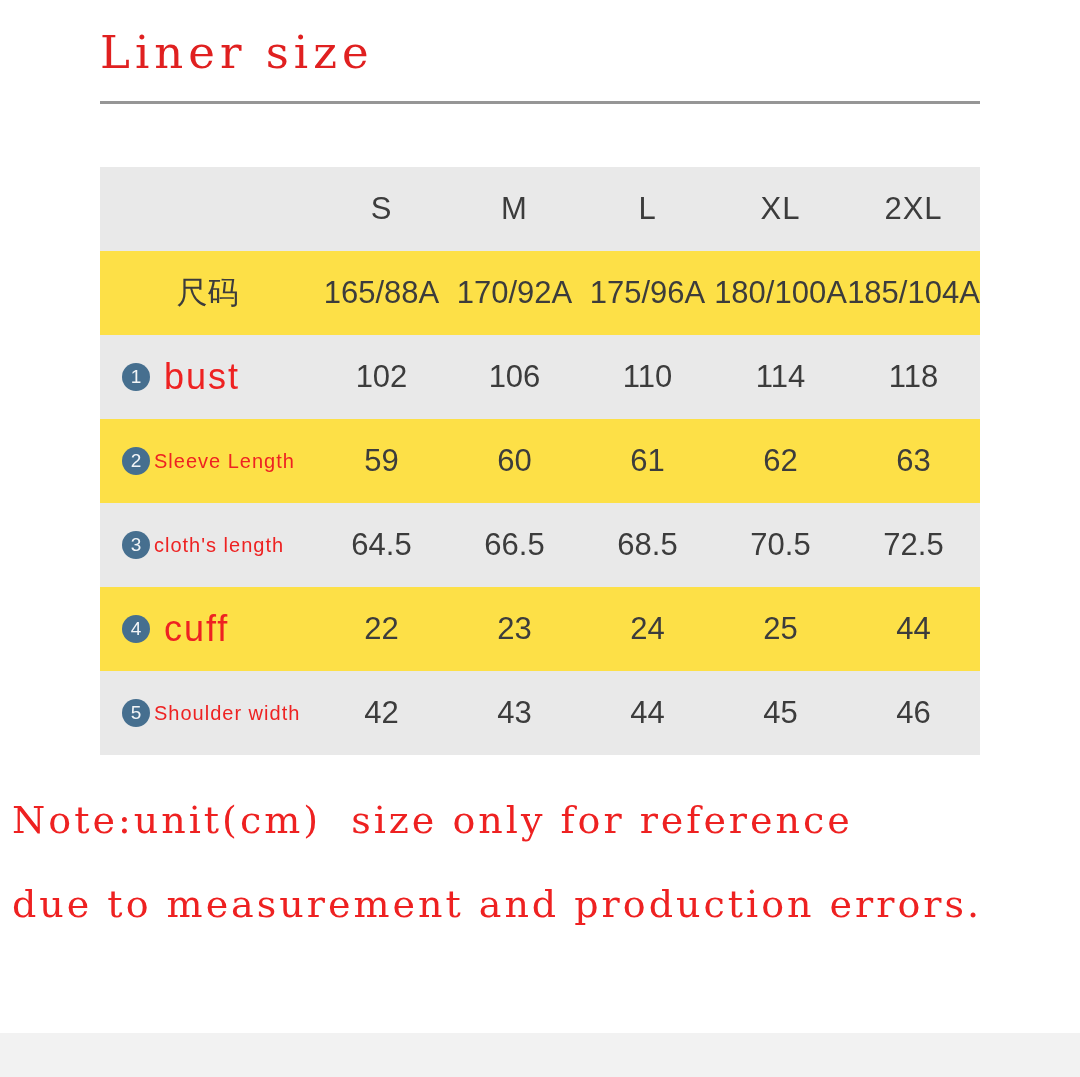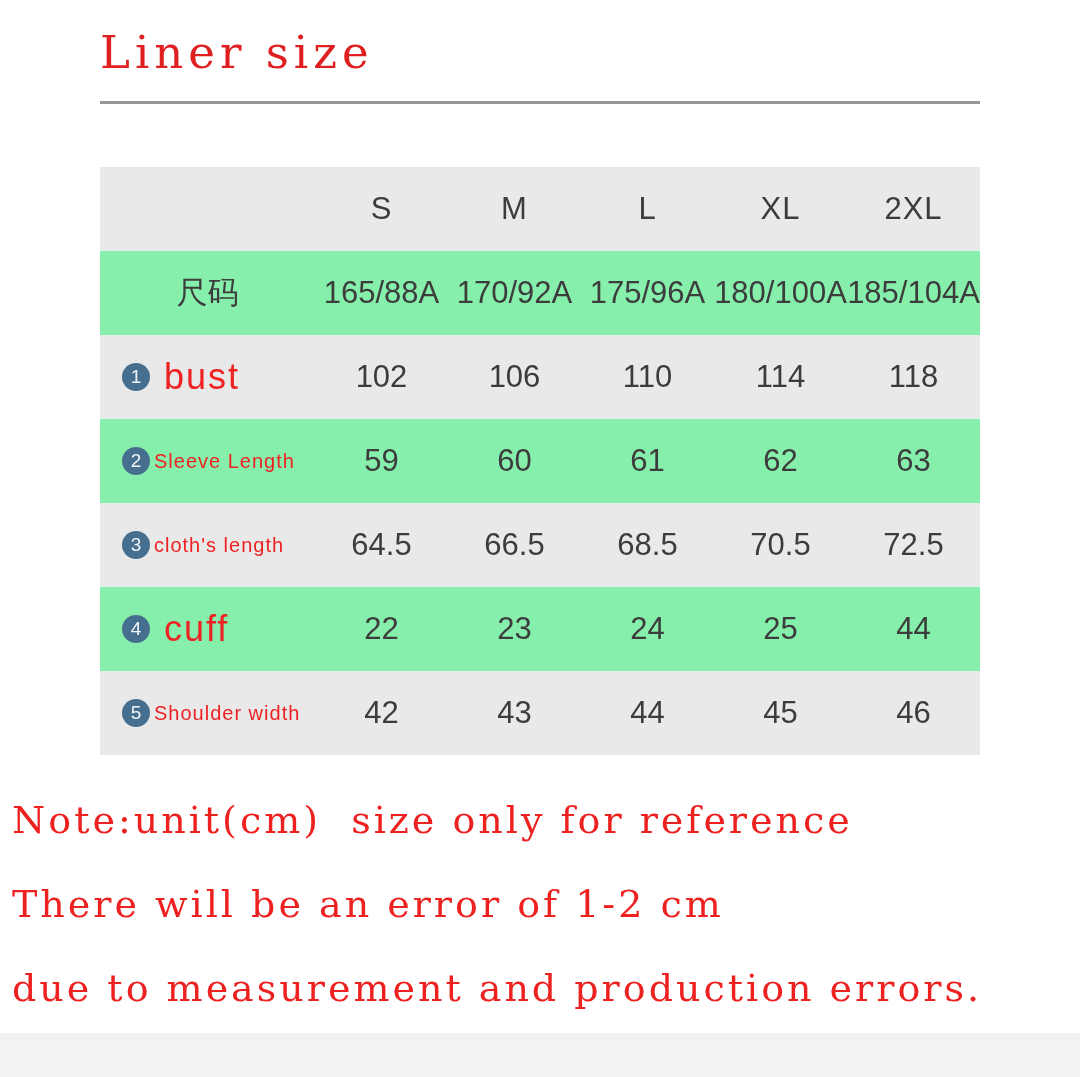--- a/index.html
+++ b/index.html
@@ -44,21 +44,21 @@
   
   .size-table {
     position: absolute;
     left: 100px;
     top: 167px;
     width: 880px;
     border-collapse: collapse;
     table-layout: fixed;
   }
   .size-table tr.shaded { background: #e9e9e9; }
-  .size-table tr.plain  { background: #86efac; }
+  .size-table tr.plain  { background: #fde047; }
 
   .size-table td {
     padding: 0;
     height: 84px;
     vertical-align: middle;
     text-align: center;
     color: #3c3c3c;
     font-family: "Liberation Sans", sans-serif;
     font-weight: 300;
     font-size: 31px;
@@ -256,17 +256,16 @@
       <td class="col-data data-cell">44</td>
       <td class="col-data data-cell">45</td>
       <td class="col-data data-cell">46</td>
     </tr>
 
   </tbody>
 </table>
 
 <div class="notes">
   <div class="note-line">Note:unit(cm)  size only for reference</div>
-  <div class="note-line">There will be an error of 1-2 cm</div>
   <div class="note-line">due to measurement and production errors.</div>
 </div>
 
 <div class="bottom-strip"></div>
 
 </body></html>

